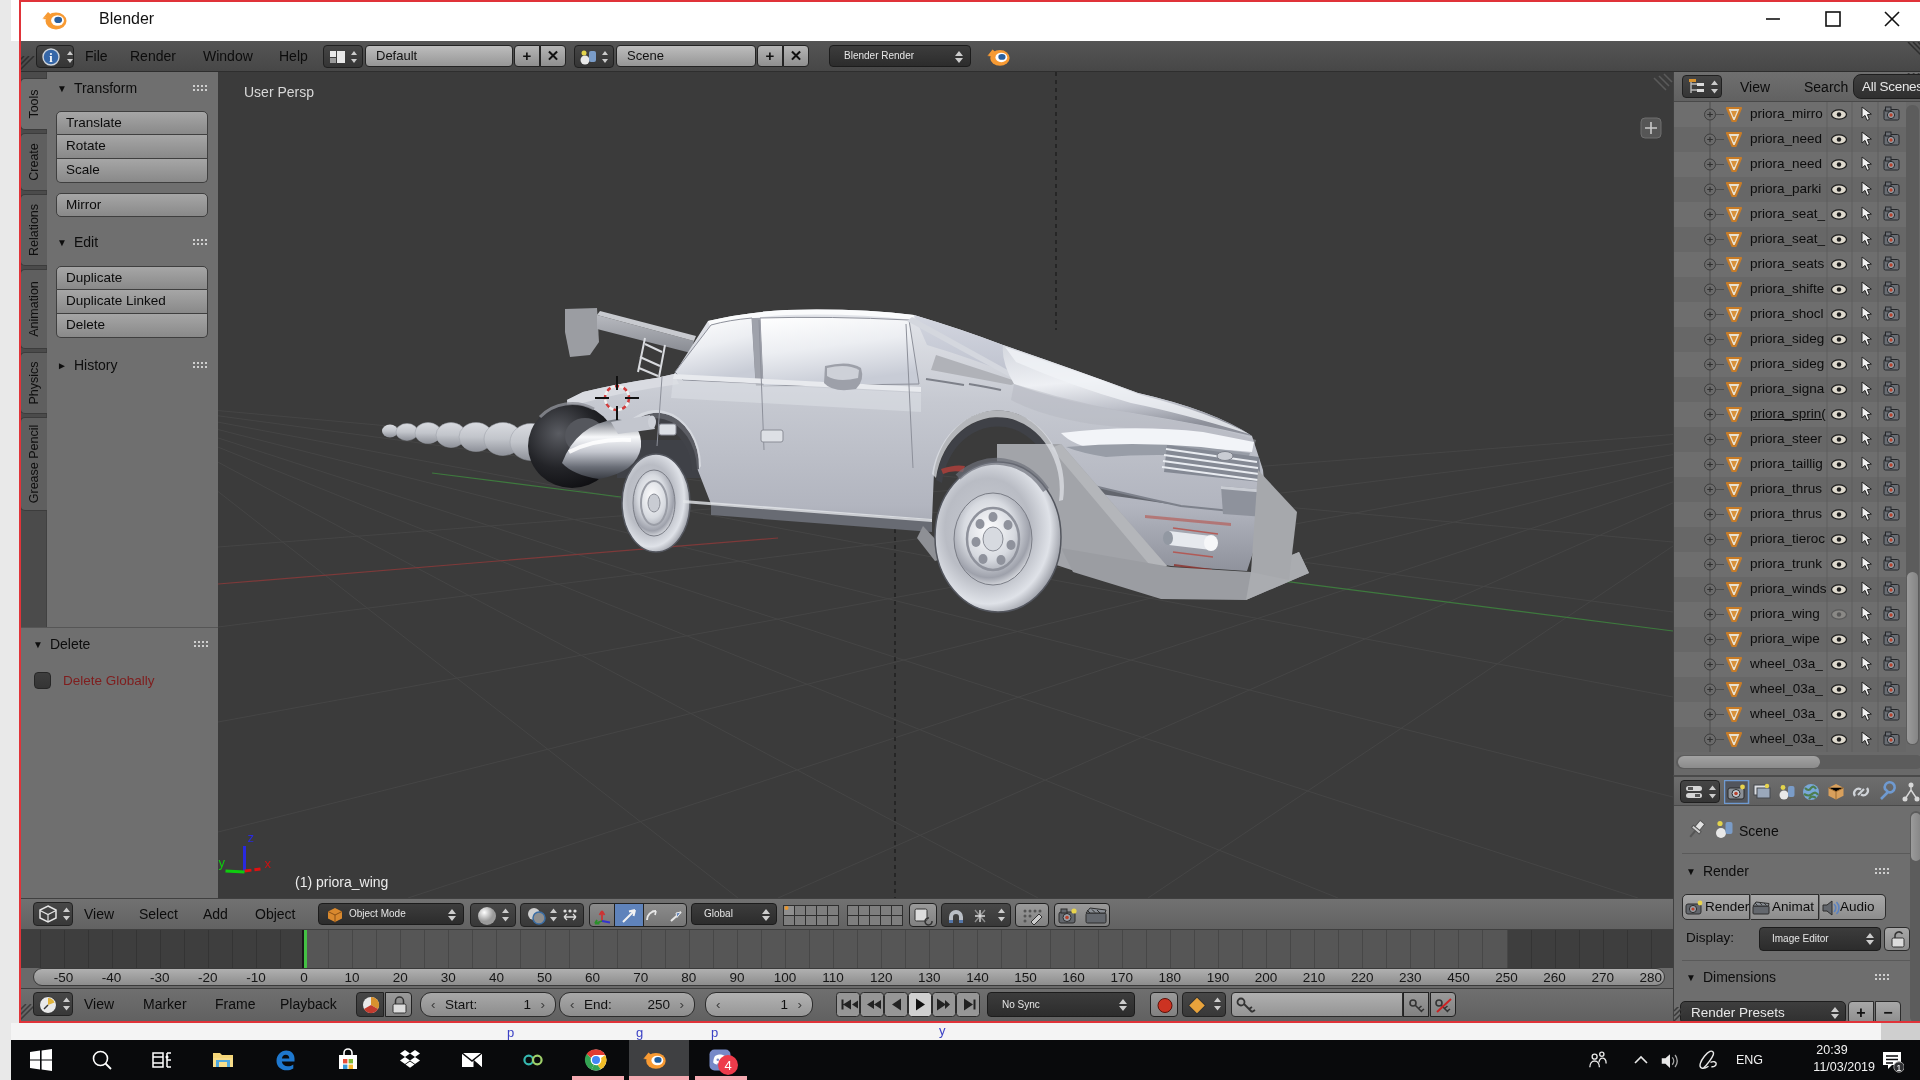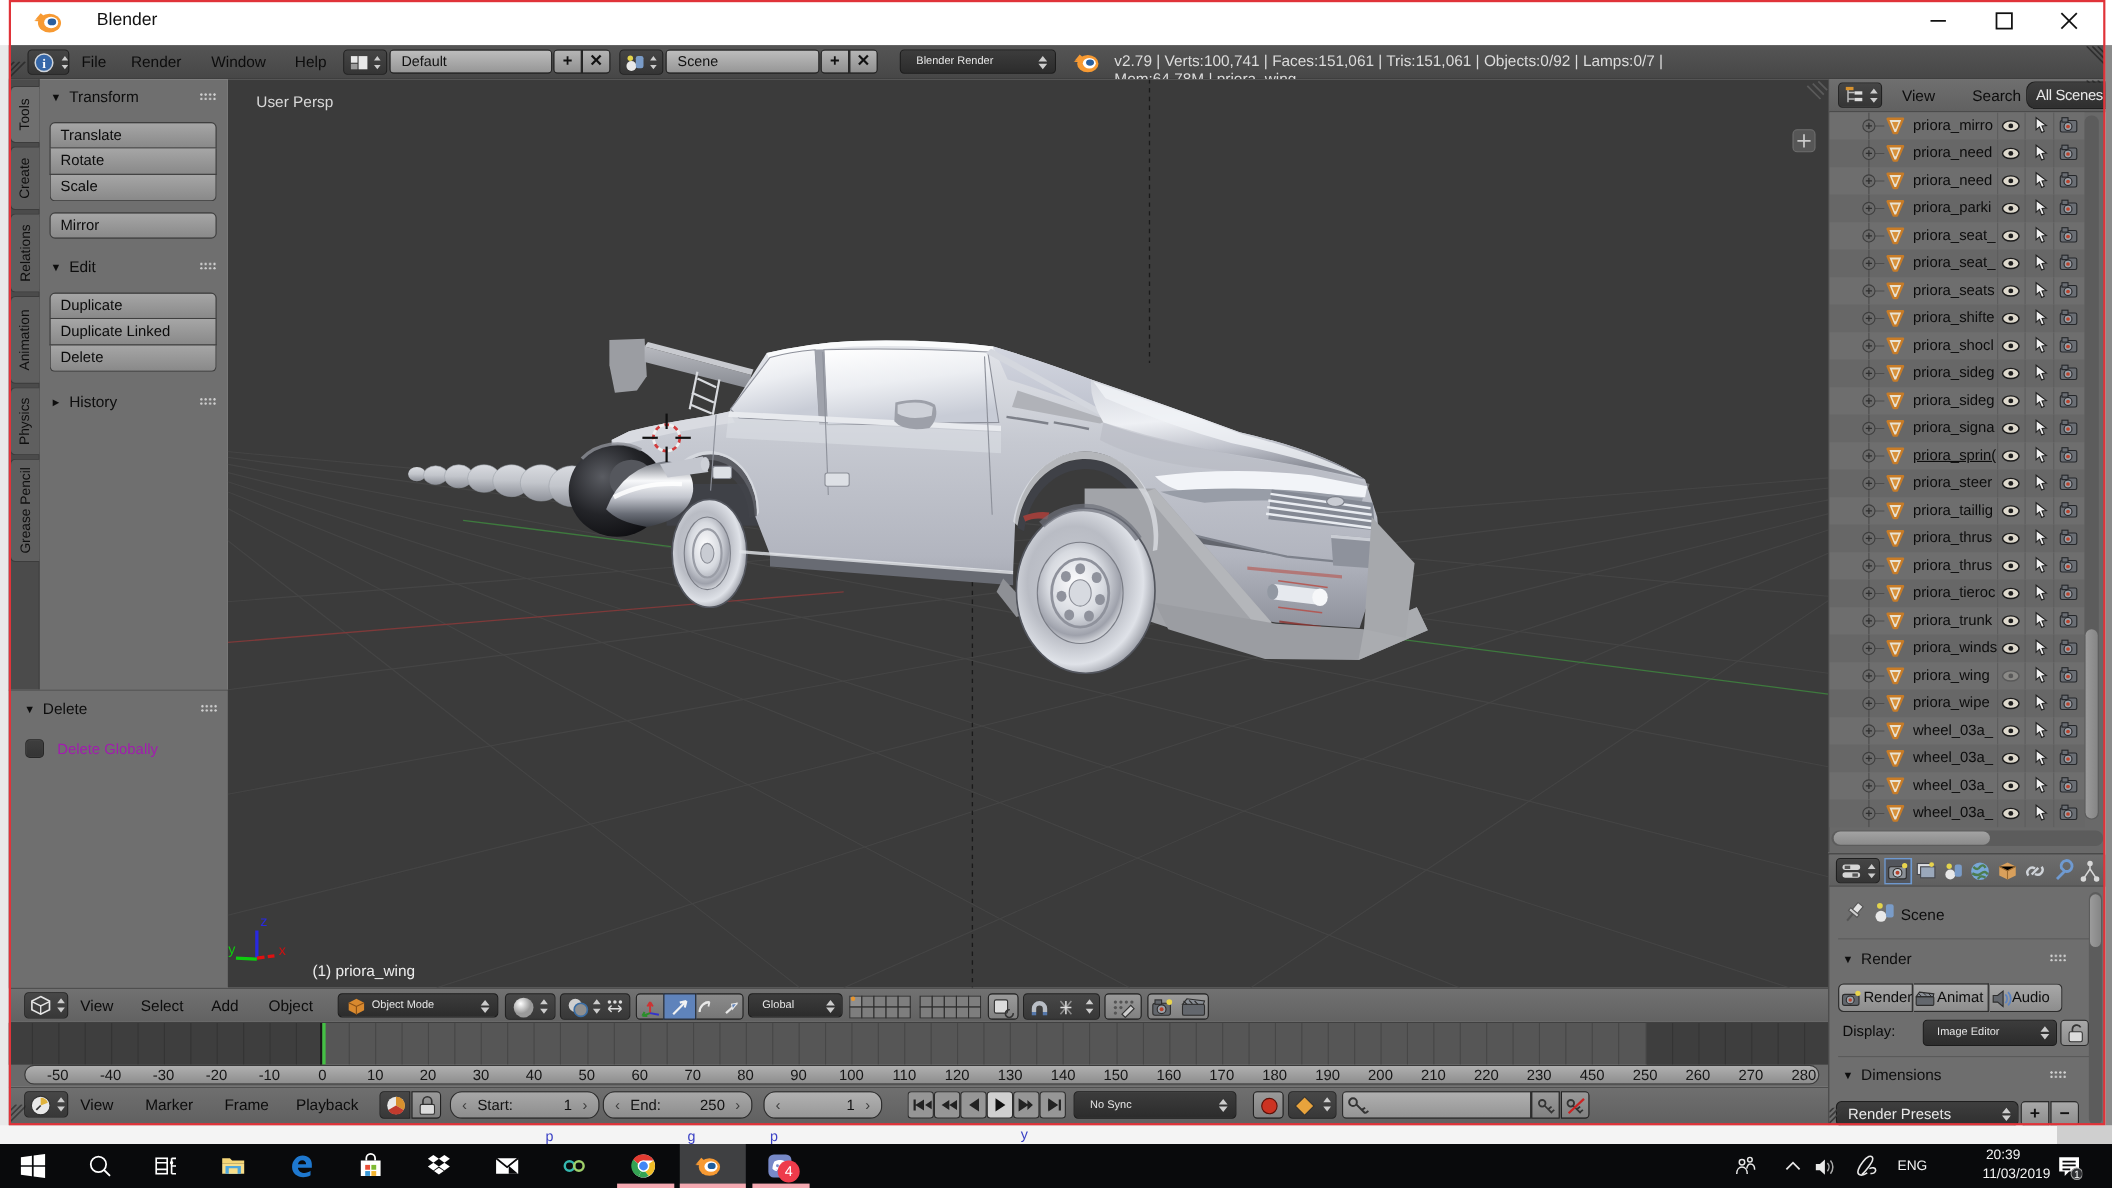--- a/index.html
+++ b/index.html
@@ -1,18 +1,18 @@
 <!DOCTYPE html>
 <html><head>
 <meta charset="utf-8">
 <style>
 html,body{margin:0;padding:0;width:1920px;height:1080px;overflow:hidden;background:#e9e9e9;font-family:"Liberation Sans",sans-serif;}
 *{box-sizing:border-box;}
 .abs{position:absolute;}
-#stage{position:relative;width:1552px;height:1080px;}
+#stage{position:relative;width:1552px;height:1080px;margin-left:11px;}
 
 #titlebar{left:0;top:0;width:1920px;height:41px;background:#fff;}
 #redborder{left:8px;top:0;width:1906px;height:1023px;border:2px solid #e03339;pointer-events:none;z-index:50;}
 #blendertitle{left:88px;top:10px;font-size:16px;color:#111;}
 
 #infobar{left:8px;top:41px;width:1906px;height:31px;background:linear-gradient(#555,#474747);border-bottom:1px solid #2e2e2e;}
 .menutxt{position:absolute;top:7px;font-size:14px;color:#0c0c0c;}
 .fieldlight{position:absolute;height:22px;top:4px;background:linear-gradient(#bdbdbd,#969696);border:1px solid #232323;border-radius:4px;color:#111;font-size:13px;line-height:20px;padding-left:10px;}
 .fielddark{position:absolute;height:22px;top:4px;background:linear-gradient(#3c3c3c,#2c2c2c);border:1px solid #1c1c1c;border-radius:4px;color:#e6e6e6;font-size:10px;line-height:20px;text-align:center;}
 .sqbtn{position:absolute;height:22px;width:26px;top:4px;background:linear-gradient(#b5b5b5,#8f8f8f);border:1px solid #232323;color:#111;font-size:15px;font-weight:bold;text-align:center;line-height:20px;}
@@ -119,21 +119,20 @@
   <div class="fielddark" style="left:818px;top:45px;width:142px;text-align:left;padding-left:14px;">Blender Render<svg style="position:absolute;right:6px;top:4px" width="10" height="14" viewBox="0 0 10 14">
         <path d="M1,6 l4,-5 4,5 z M1,8 l4,5 4,-5 z" fill="#ccc"></path>
       </svg></div>
   <svg class="abs" style="left:975px;top:45px" width="26" height="24" viewBox="0 0 28 26">
     <ellipse cx="15" cy="14" rx="10.5" ry="8.5" fill="#f79a33"></ellipse>
     <path d="M2,11 L13,10 L7,5 Z" fill="#f79a33"></path>
     <path d="M1,12 C6,9 13,9 16,10 L14,13 Z" fill="#f79a33"></path>
     <ellipse cx="16.5" cy="13.5" rx="6.4" ry="5.2" fill="#fff"></ellipse>
     <ellipse cx="17.2" cy="12.9" rx="3.9" ry="3.1" fill="#2a5f9e"></ellipse>
   </svg>
-  <div id="vertext">v2.79 | Verts:100,741 | Faces:151,061 | Tris:151,061 | Objects:0/92 | Lamps:0/7 | Mem:64.78M | priora_wing</div>
 
   <div class="abs" id="toolshelf"></div>
   <div class="abs" id="tabstrip"></div>
   <div class="vtab vtabactive" style="top:78px;height:52px;">
       <span>Tools</span>
     </div>
   <div class="vtab" style="top:133px;height:58px;">
       <span>Create</span>
     </div>
   <div class="vtab" style="top:194px;height:72px;">
@@ -159,21 +158,21 @@
   <div class="btn top" style="top:266px;">Duplicate</div>
   <div class="btn mid" style="top:290px;">Duplicate Linked</div>
   <div class="btn mid bot" style="top:314px;">Delete</div>
   <div class="pheader pheaderc" style="left:46px;top:357px;text-align:center;">History</div>
   <div class="dots" style="left:181px;top:361px;"></div>
 
   <div class="abs" style="left:8px;top:627px;width:199px;height:271px;background:#6f6f6f;border-top:1px solid #565656;"></div>
   <div class="pheader" style="left:22px;top:636px;">Delete</div>
   <div class="dots" style="left:182px;top:640px;"></div>
   <div class="abs" style="left:23px;top:672px;width:17px;height:17px;background:linear-gradient(#3e3e3e,#343434);border:1px solid #262626;border-radius:4px;"></div>
-  <div class="abs" style="left:52px;top:673px;font-size:13.5px;color:#a21caf;">Delete Globally</div>
+  <div class="abs" style="left:52px;top:673px;font-size:13.5px;color:#7f1d1d;">Delete Globally</div>
 
   <div class="abs" id="viewport">
     <svg width="1455" height="826" viewBox="0 0 1455 826" id="scene">
       <defs>
         <linearGradient id="bodyg" x1="0" y1="0" x2="0" y2="1">
           <stop offset="0" stop-color="#e4e6eb"></stop>
             <stop offset="0.35" stop-color="#c6c9d1"></stop>
             <stop offset="0.75" stop-color="#b2b5bf"></stop>
             <stop offset="1" stop-color="#8f929c"></stop>
         </linearGradient>

